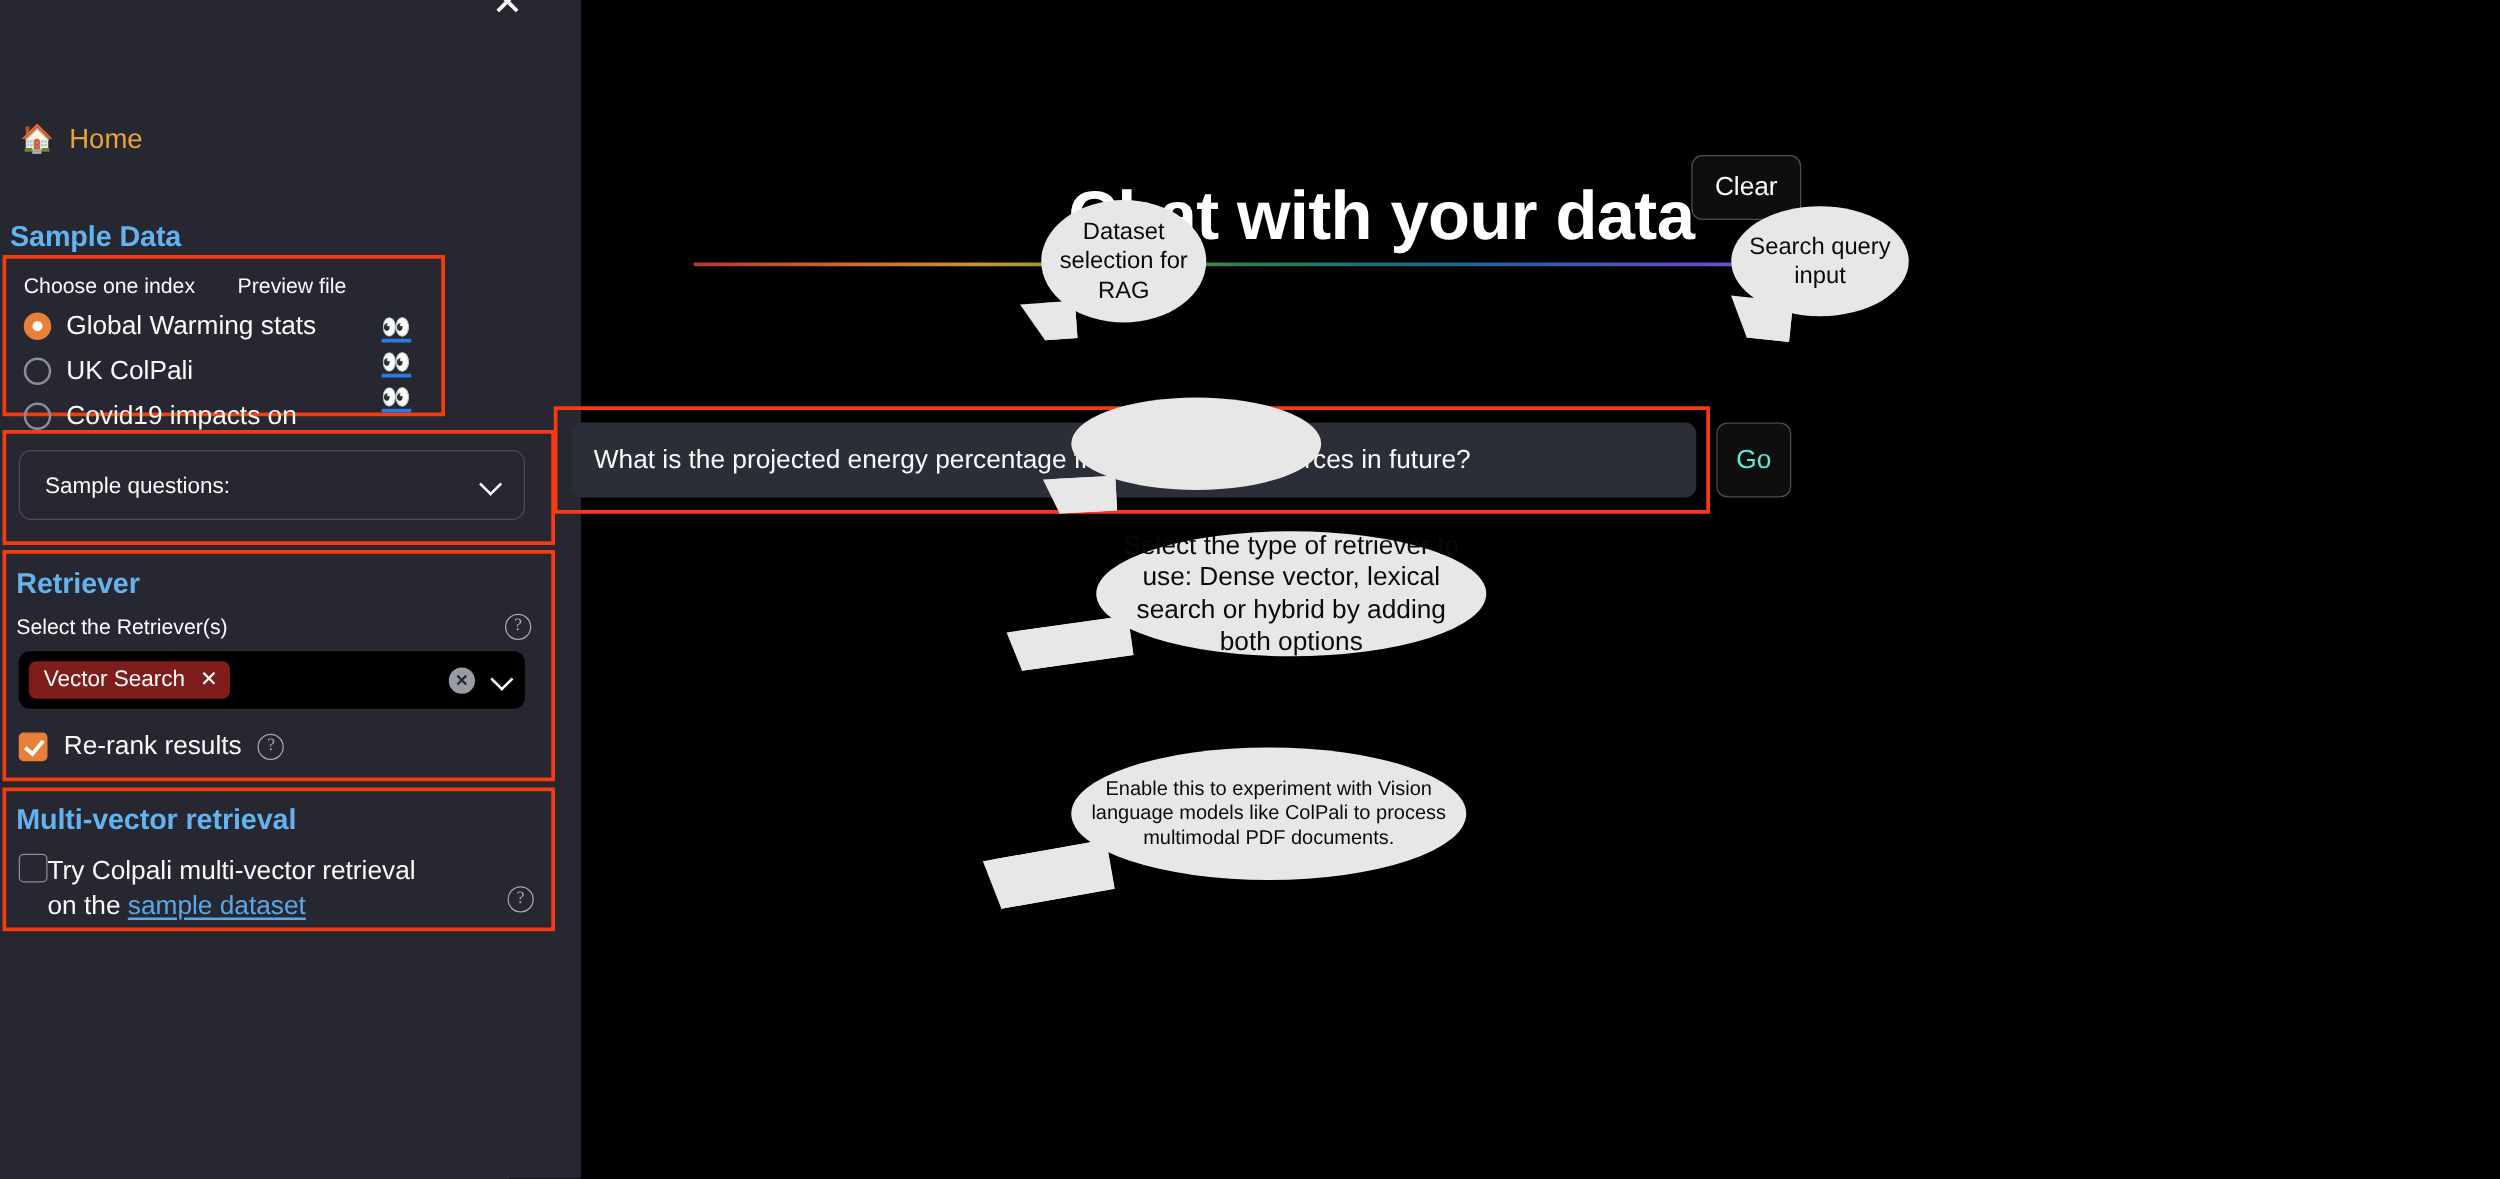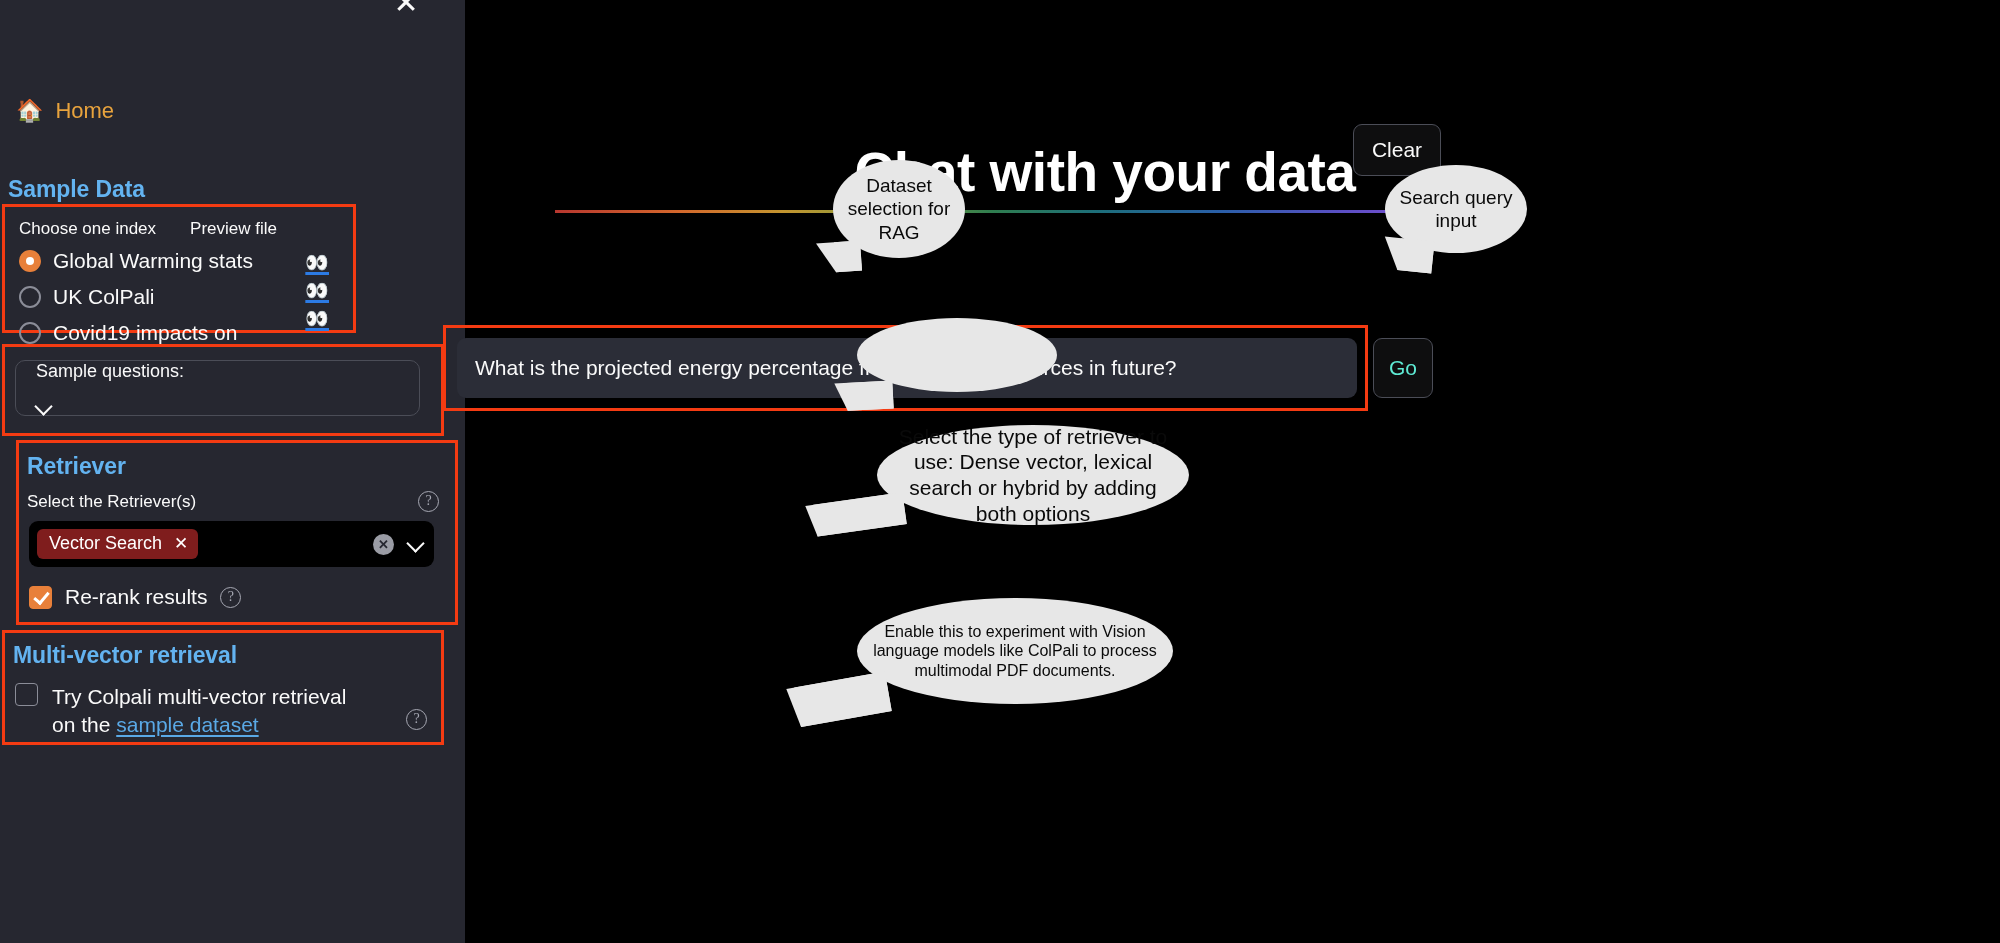--- a/index.html
+++ b/index.html
@@ -67,33 +67,33 @@
     font-size:19px; line-height:20px; text-decoration:underline;
     text-decoration-color:#2c7be5; text-underline-offset:3px;
     text-decoration-thickness:3px; cursor:pointer;
   }
 
   
   #box-questions { left:2px; top:344px; width:442px; height:92px; }
   #sq-select {
     position:absolute; left:10px; top:13px; width:405px; height:56px;
     border:1px solid #4b4d57; border-radius:10px; background:#262730;
-    display:flex; justify-content:space-between;
-    padding:0 18px 0 20px; color:#fafafa; font-size:18px; cursor:pointer;flex-direction:column;
+    display:flex; align-items:center; justify-content:space-between;
+    padding:0 18px 0 20px; color:#fafafa; font-size:18px; cursor:pointer;
   }
   .chev { width:16px; height:16px; position:relative; }
   .chev::before {
     content:""; position:absolute; left:1px; top:1px;
     width:11px; height:11px;
     border-right:2.6px solid #fafafa; border-bottom:2.6px solid #fafafa;
     transform:rotate(45deg);
   }
 
   
-  #box-retriever { left:16px; top:440px; width:442px; height:185px;text-decoration:underline; }
+  #box-retriever { left:2px; top:440px; width:442px; height:185px;text-decoration:underline; }
   #ret-head { position:absolute; left:8px; top:10px; }
   #ret-sel-label {
     position:absolute; left:8px; top:48px; right:16px;
     display:flex; justify-content:space-between; align-items:center;
     font-size:17px; color:#fafafa;
   }
   .help-icon {
     width:21px; height:21px; border-radius:50%;
     border:1.6px solid #a6a8b3; color:#a6a8b3;
     font-size:14px; line-height:18px; text-align:center;
@@ -131,21 +131,21 @@
     width:6px; height:12px; border-right:3px solid #fff; border-bottom:3px solid #fff;
     transform:rotate(40deg);
   }
   #rerank-label { font-size:21px; color:#fafafa; }
 
   
   #box-mvr { left:2px; top:630px; width:442px; height:115px; }
   #mvr-head { position:absolute; left:8px; top:9px; }
   #mvr-row {
     position:absolute; left:10px; top:50px; right:14px;
-    display:flex; align-items:flex-start; gap:14px;
+    display:flex; align-items:flex-start; 
   }
   #mvr-text { font-size:21px; color:#fafafa; line-height:1.32; max-width:300px; }
   #mvr-link {
     color:#5aa9e6; text-decoration:underline; text-underline-offset:3px;
     cursor:pointer;
   }
   #mvr-help { margin-left:auto; margin-top:26px; }
 
   
   #main { position:absolute; left:465px; top:0; right:0; height:943px; background:#000; }

